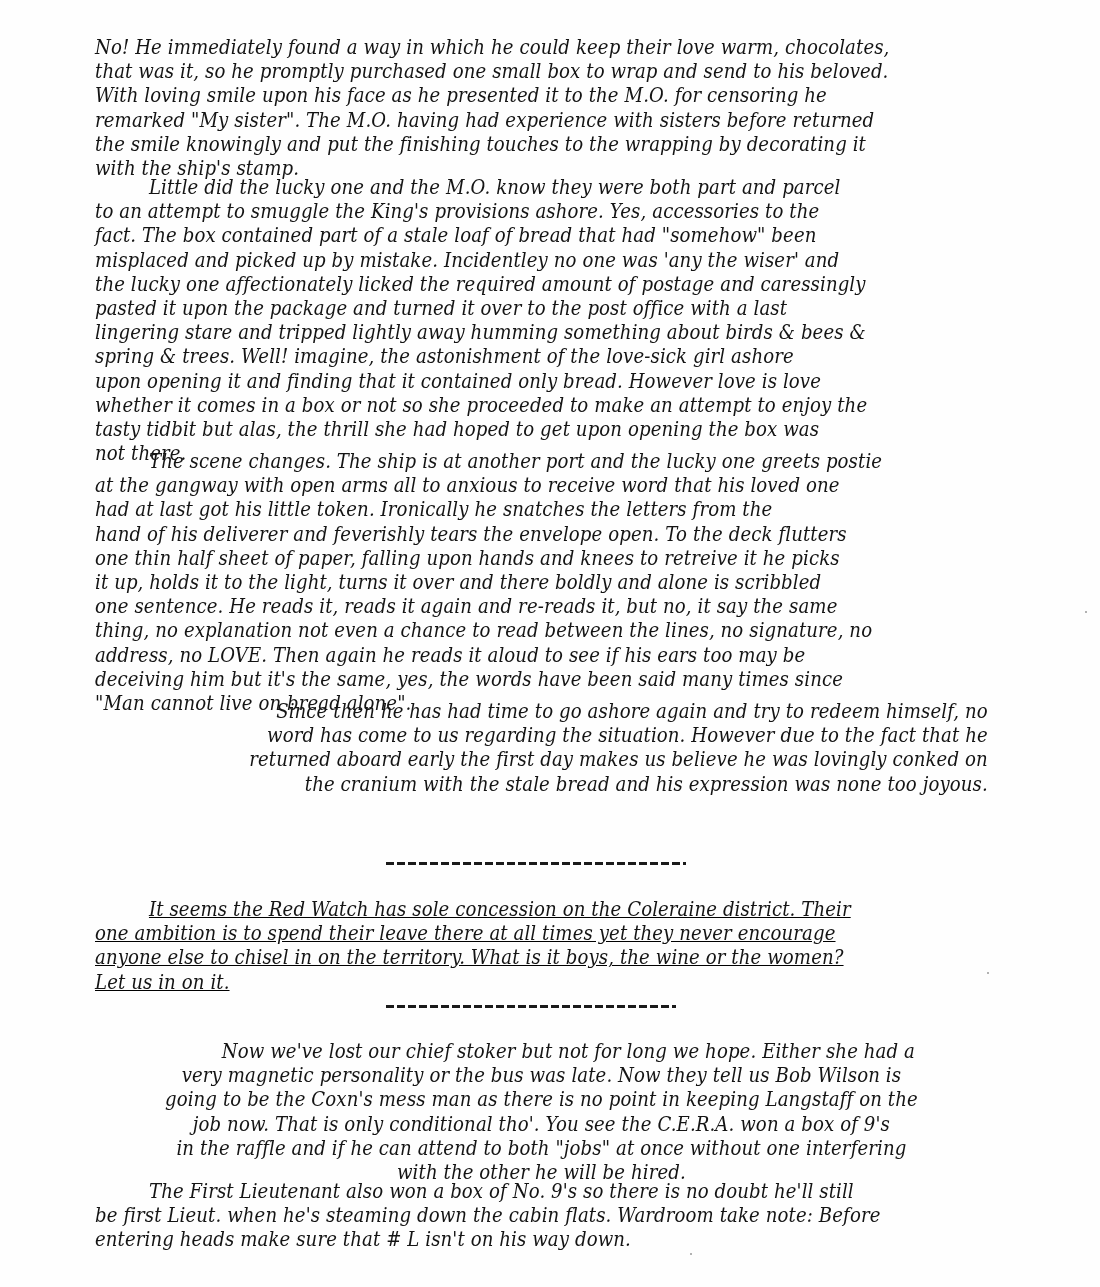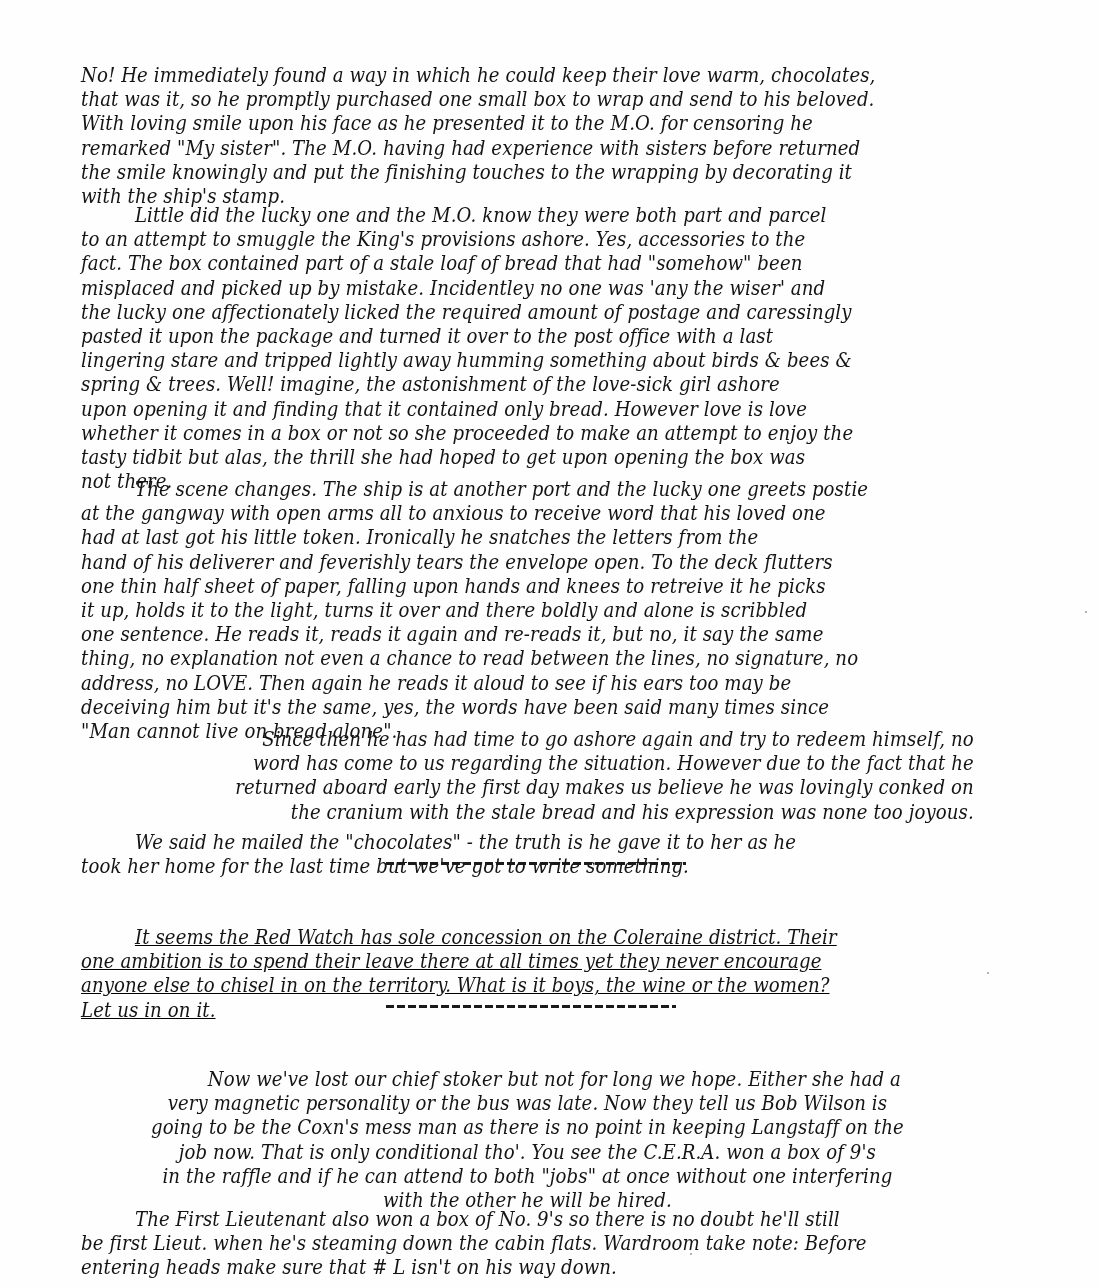--- a/index.html
+++ b/index.html
@@ -1,21 +1,21 @@
 <!DOCTYPE html>
 <html><head>
 <meta charset="utf-8">
 <style>
   html, body { margin: 0; padding: 0; background: #ffffff; }
   body { width: 1100px; height: 1287px; overflow: hidden; position: relative; }
   .page {
     position: absolute; left: 0; top: 0; width: 1100px; height: 1287px;
     background: #fefefe;
   }
-  .para { position: absolute; left: 81px; width: 960px; margin-top: 28px; }
+  .para { position: absolute; left: 95px; width: 960px; }
   .line {
     display: block;
     font-family: "DejaVu Serif", serif;
     font-style: italic;
     font-size: 19.5px;
     line-height: 24.2px;
     color: #141414;
     white-space: nowrap;
     letter-spacing: 0.1px;
     transform: scaleX(0.93);
@@ -71,24 +71,20 @@
     <span class="line">not there.</span>
   </div>
 
   <div class="para" style="top:700px;text-align:right;">
     <span class="line indent">Since then he has had time to go ashore again and try to redeem himself, no</span>
     <span class="line">word has come to us regarding the situation.  However due to the fact that he</span>
     <span class="line">returned aboard early the first day makes us believe he was lovingly conked on</span>
     <span class="line">the cranium with the stale bread and his expression was none too joyous.</span>
   </div>
 
-  <div class="para" style="top:803px;">
-    <span class="line indent">We said he mailed the "chocolates" - the truth is he gave it to her as he</span>
-    <span class="line">took her home for the last time but we've got to write something.</span>
-  </div>
 
   <div class="sep" style="top:862px;"></div>
 
   <div class="para" style="top:898px;text-decoration:underline;">
     <span class="line indent">It seems the Red Watch has sole concession on the Coleraine district.  Their</span>
     <span class="line">one ambition is to spend their leave there at all times yet they never encourage</span>
     <span class="line">anyone else to chisel in on the territory.  What is it boys, the wine or the women?</span>
     <span class="line">Let us in on it.</span>
   </div>
 

